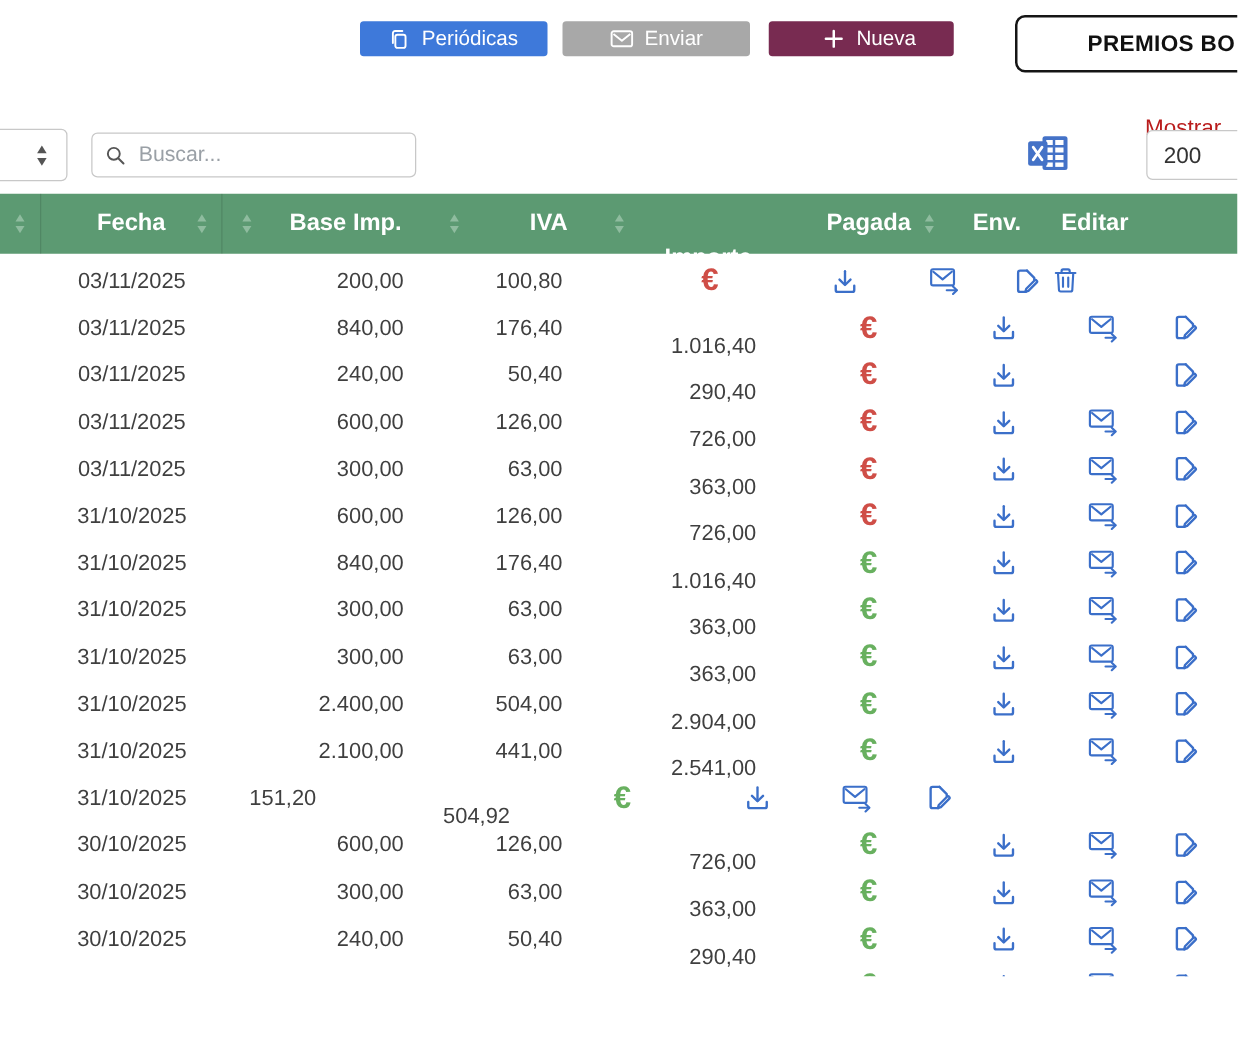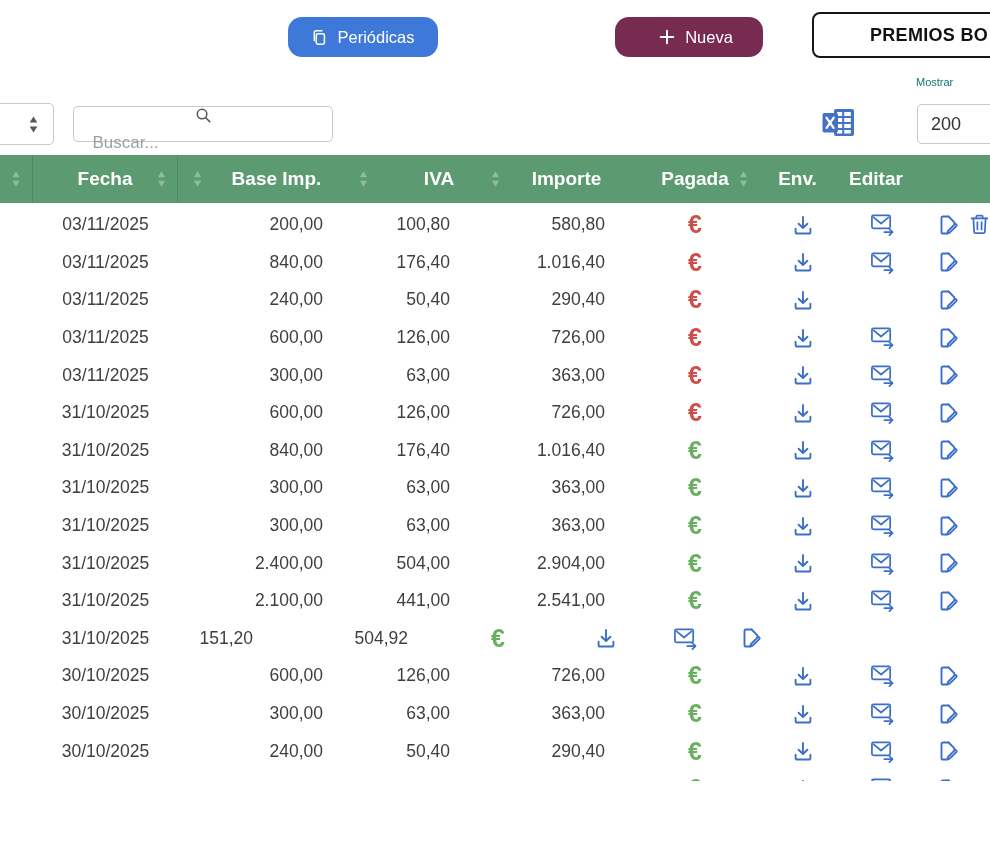--- a/index.html
+++ b/index.html
@@ -3,62 +3,62 @@
 <meta charset="utf-8">
 <style>
   html,body{margin:0;padding:0;background:#fff;}
   *{box-sizing:border-box;}
   .screen{
     position:relative;width:990px;height:847px;overflow:hidden;background:#fff;
     font-family:"Liberation Sans","DejaVu Sans",sans-serif;color:#3f3f3f;
   }
   
   .btn{
-    position:absolute;top:17px;height:40px;border:none;border-radius:14px;color:#fff;
+    position:absolute;top:17px;height:28px;border:none;border-radius:3px;color:#fff;
     display:flex;align-items:center;justify-content:center;gap:9px;
     font-size:16.5px;cursor:pointer;font-family:inherit;white-space:nowrap;
   }
   .btn svg{flex:0 0 auto;}
   .btn-periodicas{left:288px;width:150px;background:var(--c-btn_blue,#3e79da);}
   .btn-enviar{left:450px;width:150px;background:var(--c-btn_gray,#a8a8a8);}
   .btn-nueva{left:615px;width:148px;background:var(--c-btn_maroon,#782b51);padding-left:19px;}
   .btn-premios{
     left:812px;top:12px;width:215px;height:46px;background:#fff;border:2px solid #151515;
     border-radius:8px;color:#111;font-weight:700;font-size:18px;justify-content:flex-start;
     padding-left:56px;letter-spacing:.3px;
   }
   
   .mini-select{
     position:absolute;left:-30px;top:103px;width:84px;height:42px;border:1px solid #c8c8c8;
     border-radius:5px;background:#fff;display:flex;align-items:center;justify-content:flex-end;
     padding-right:13px;cursor:pointer;
   }
   .search-box{
     position:absolute;left:73px;top:106px;width:260px;height:36px;border:1px solid #c8c8c8;
-    border-radius:5px;background:#fff;display:flex;align-items:center;padding:0 24px;gap:8px;flex-direction:column;
+    border-radius:5px;background:#fff;display:flex;align-items:center;padding:0 10px;gap:8px;
   }
   .search-box input{
     border:none;outline:none;flex:1;font-size:17px;color:#444;font-family:inherit;min-width:0;background:transparent;
   }
   .search-box input::placeholder{color:#9aa0a6;}
   .excel-btn{position:absolute;left:819px;top:107px;width:38px;height:34px;background:none;border:none;padding:0;cursor:pointer;}
-  .mostrar{position:absolute;left:916px;top:76px;font-size:11px;color:#0f766e;}
+  .mostrar{position:absolute;left:916px;top:92px;font-size:18px;color:#b91c1c;}
   .page-size{
     position:absolute;left:917px;top:104px;width:95px;height:40px;border:1px solid #c8c8c8;
     border-radius:5px;background:#fff;display:flex;align-items:center;padding-left:13px;
     font-size:18px;color:#333;cursor:pointer;
   }
   
   .thead{
     position:absolute;top:155px;left:0;width:1040px;height:48px;display:flex;
     background:var(--c-header_green,#5c9a72);color:#fff;font-weight:700;font-size:19px;
   }
   .th{position:relative;display:flex;align-items:center;justify-content:center;height:100%;flex-shrink:0;}
   .c0{width:33px;}.c-fecha{width:145px;}.c-base{width:197px;}.c-iva{width:128px;}
-  .c-importe{width:127px;}.c-pagada{width:130px;}.c-desc{width:85px;}.c-env{width:75px;text-align:center;}.c-editar{width:120px;}
+  .c-importe{width:127px;margin-top:28px;}.c-pagada{width:130px;}.c-desc{width:85px;}.c-env{width:75px;text-align:center;}.c-editar{width:120px;}
   .th.c0,.th.c-fecha{border-right:1px solid rgba(0,0,0,.12);}
   .th.c-editar{justify-content:flex-start;padding-left:14px;}
   .sort{position:absolute;top:50%;transform:translateY(-50%);display:flex;line-height:0;}
   .sort svg{fill:var(--c-sort_arrow,#8fbc9f);}
   .c0 .sort{left:50%;transform:translate(-50%,-50%);}
   .sr-fecha{right:10px;} .sl-base{left:14px;} .sr-base{right:6px;}
   .sr-iva{right:2px;} .sr-pagada{right:11px;}
   .tbody{position:absolute;top:203px;left:0;width:1040px;height:578px;overflow:hidden;padding-top:3px;}
   .tr{display:flex;height:37.6px;align-items:center;font-size:17.5px;color:#3f3f3f;}
   .td{display:flex;align-items:center;justify-content:center;height:100%;flex-shrink:0;}
@@ -88,20 +88,29 @@
   <button class="btn btn-periodicas">
     <span style="display:inline-flex;line-height:0;">
       <svg viewBox="0 0 20 20" width="17" height="17">
           <rect x="6.2" y="5.6" width="9.6" height="12.4" rx="2" fill="none" stroke="#fff" stroke-width="1.8"></rect>
           <path d="M3.9 13.4V4.2a2.1 2.1 0 0 1 2.1-2.1h6.8" fill="none" stroke="#fff" stroke-width="1.8" stroke-linecap="round"></path>
         </svg>
     </span>
     <span>Periódicas</span>
   </button>
 
+  <button class="btn btn-enviar">
+    <span style="display:inline-flex;line-height:0;">
+      <svg viewBox="0 0 22 18" width="19" height="16">
+          <rect x="1.5" y="2" width="19" height="14" rx="2" fill="none" stroke="#fff" stroke-width="1.8"></rect>
+          <path d="M3.2 4.6 11 10.8l7.8-6.2" fill="none" stroke="#fff" stroke-width="1.8" stroke-linejoin="round"></path>
+        </svg>
+    </span>
+    <span>Enviar</span>
+  </button>
 
   <button class="btn btn-nueva">
     <span style="display:inline-flex;line-height:0;">
       <svg viewBox="0 0 20 20" width="18" height="18">
           <path d="M10 3v14M3 10h14" stroke="#fff" stroke-width="2.2" stroke-linecap="round"></path>
         </svg>
     </span>
     <span>Nueva</span>
   </button>
 
@@ -214,21 +223,20 @@
       <span>Editar</span>
     </div>
   </div>
 
   <div class="tbody">
   <div class="tr">
     <div class="td c0"></div>
     <div class="td c-fecha cell-fecha">03/11/2025</div>
     <div class="td num c-base cell-base">200,00</div>
     <div class="td num c-iva cell-iva">100,80</div>
-    <div class="td num c-importe cell-importe">580,80</div>
     <div class="td c-pagada">
       <span class="euro unpaid">€</span>
     </div>
     <div class="td c-desc col-desc">
       <span class="icon-btn icon-download">
         <svg viewBox="0 0 24 24" width="24" height="24" fill="none" stroke="currentColor" stroke-width="1.9" stroke-linecap="round" stroke-linejoin="round">
               <path d="M12 4v10.3"></path>
               <path d="M7.6 10.7 12 15l4.4-4.3"></path>
               <path d="M4.6 15.6v3.3a1.6 1.6 0 0 0 1.6 1.6h11.6a1.6 1.6 0 0 0 1.6-1.6v-3.3"></path>
             </svg>

